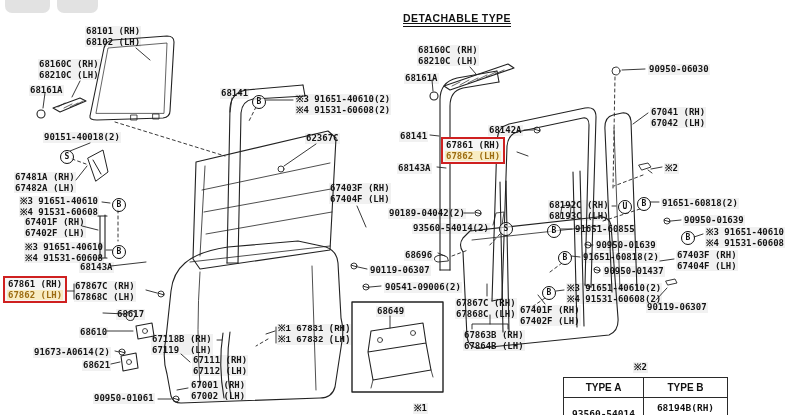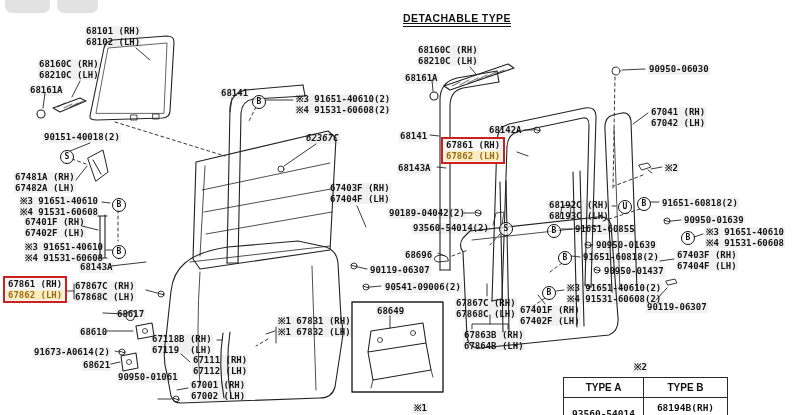--- a/index.html
+++ b/index.html
@@ -204,26 +204,26 @@
       <div class="plabel" style="left: 19px; top: 196px;"><span class="pline">※3 91651-40610</span><span class="pline">※4 91531-60608</span></div>
       <div class="plabel" style="left: 24px; top: 217px;"><span class="pline">67401F (RH)</span><span class="pline">67402F (LH)</span></div>
       <div class="plabel" style="left: 24px; top: 242px;"><span class="pline">※3 91651-40610</span><span class="pline">※4 91531-60608</span></div>
       <div class="plabel" style="left: 79px; top: 262px;"><span class="pline">68143A</span></div>
       <div class="plabel hl" style="left: 3px; top: 276px;"><span class="pline">67861 (RH)</span><span class="pline hl-line">67862 (LH)</span></div>
       <div class="plabel" style="left: 74px; top: 281px;"><span class="pline">67867C (RH)</span><span class="pline">67868C (LH)</span></div>
       <div class="plabel" style="left: 84px; top: 309px; padding-left: 32px;"><span class="pline">68617</span></div>
       <div class="plabel" style="left: 79px; top: 327px;"><span class="pline">68610</span></div>
       <div class="plabel" style="left: 33px; top: 347px;"><span class="pline">91673-A0614(2)</span></div>
       <div class="plabel" style="left: 82px; top: 360px;"><span class="pline">68621</span></div>
-      <div class="plabel" style="left: 93px; top: 372px; margin-left: 24px;"><span class="pline">90950-01061</span></div>
+      <div class="plabel" style="left: 93px; top: 393px;"><span class="pline">90950-01061</span></div>
       <div class="plabel" style="left: 151px; top: 334px;"><span class="pline">67118B (RH)</span><span class="pline">67119  (LH)</span></div>
       <div class="plabel" style="left: 192px; top: 355px;"><span class="pline">67111 (RH)</span><span class="pline">67112 (LH)</span></div>
       <div class="plabel" style="left: 190px; top: 380px;"><span class="pline">67001 (RH)</span><span class="pline">67002 (LH)</span></div>
-      <div class="plabel" style="left: 277px; top: 316px;"><span class="pline">※1 67831 (RH)</span><span class="pline">※1 67832 (LH)</span></div>
-      <div class="plabel" style="left: 305px; top: 133px; font-style: italic;"><span class="pline">62367C</span></div>
+      <div class="plabel" style="left: 277px; top: 324px; font-family: Liberation Mono, monospace;"><span class="pline">※1 67831 (RH)</span><span class="pline">※1 67832 (LH)</span></div>
+      <div class="plabel" style="left: 305px; top: 133px;"><span class="pline">62367C</span></div>
       <div class="plabel" style="left: 295px; top: 94px;"><span class="pline">※3 91651-40610(2)</span><span class="pline">※4 91531-60608(2)</span></div>
       <div class="plabel" style="left: 329px; top: 183px;"><span class="pline">67403F (RH)</span><span class="pline">67404F (LH)</span></div>
       <div class="plabel" style="left: 388px; top: 208px;"><span class="pline">90189-04042(2)</span></div>
       <div class="plabel" style="left: 412px; top: 223px;"><span class="pline">93560-54014(2)</span></div>
       <div class="plabel" style="left: 404px; top: 250px;"><span class="pline">68696</span></div>
       <div class="plabel" style="left: 369px; top: 265px;"><span class="pline">90119-06307</span></div>
       <div class="plabel" style="left: 384px; top: 282px;"><span class="pline">90541-09006(2)</span></div>
       <div class="plabel" style="left: 376px; top: 306px;"><span class="pline">68649</span></div>
       <div class="plabel" style="left: 413px; top: 403px;"><span class="pline">※1</span></div>
       <div class="plabel" style="left: 455px; top: 298px;"><span class="pline">67867C (RH)</span><span class="pline">67868C (LH)</span></div>

